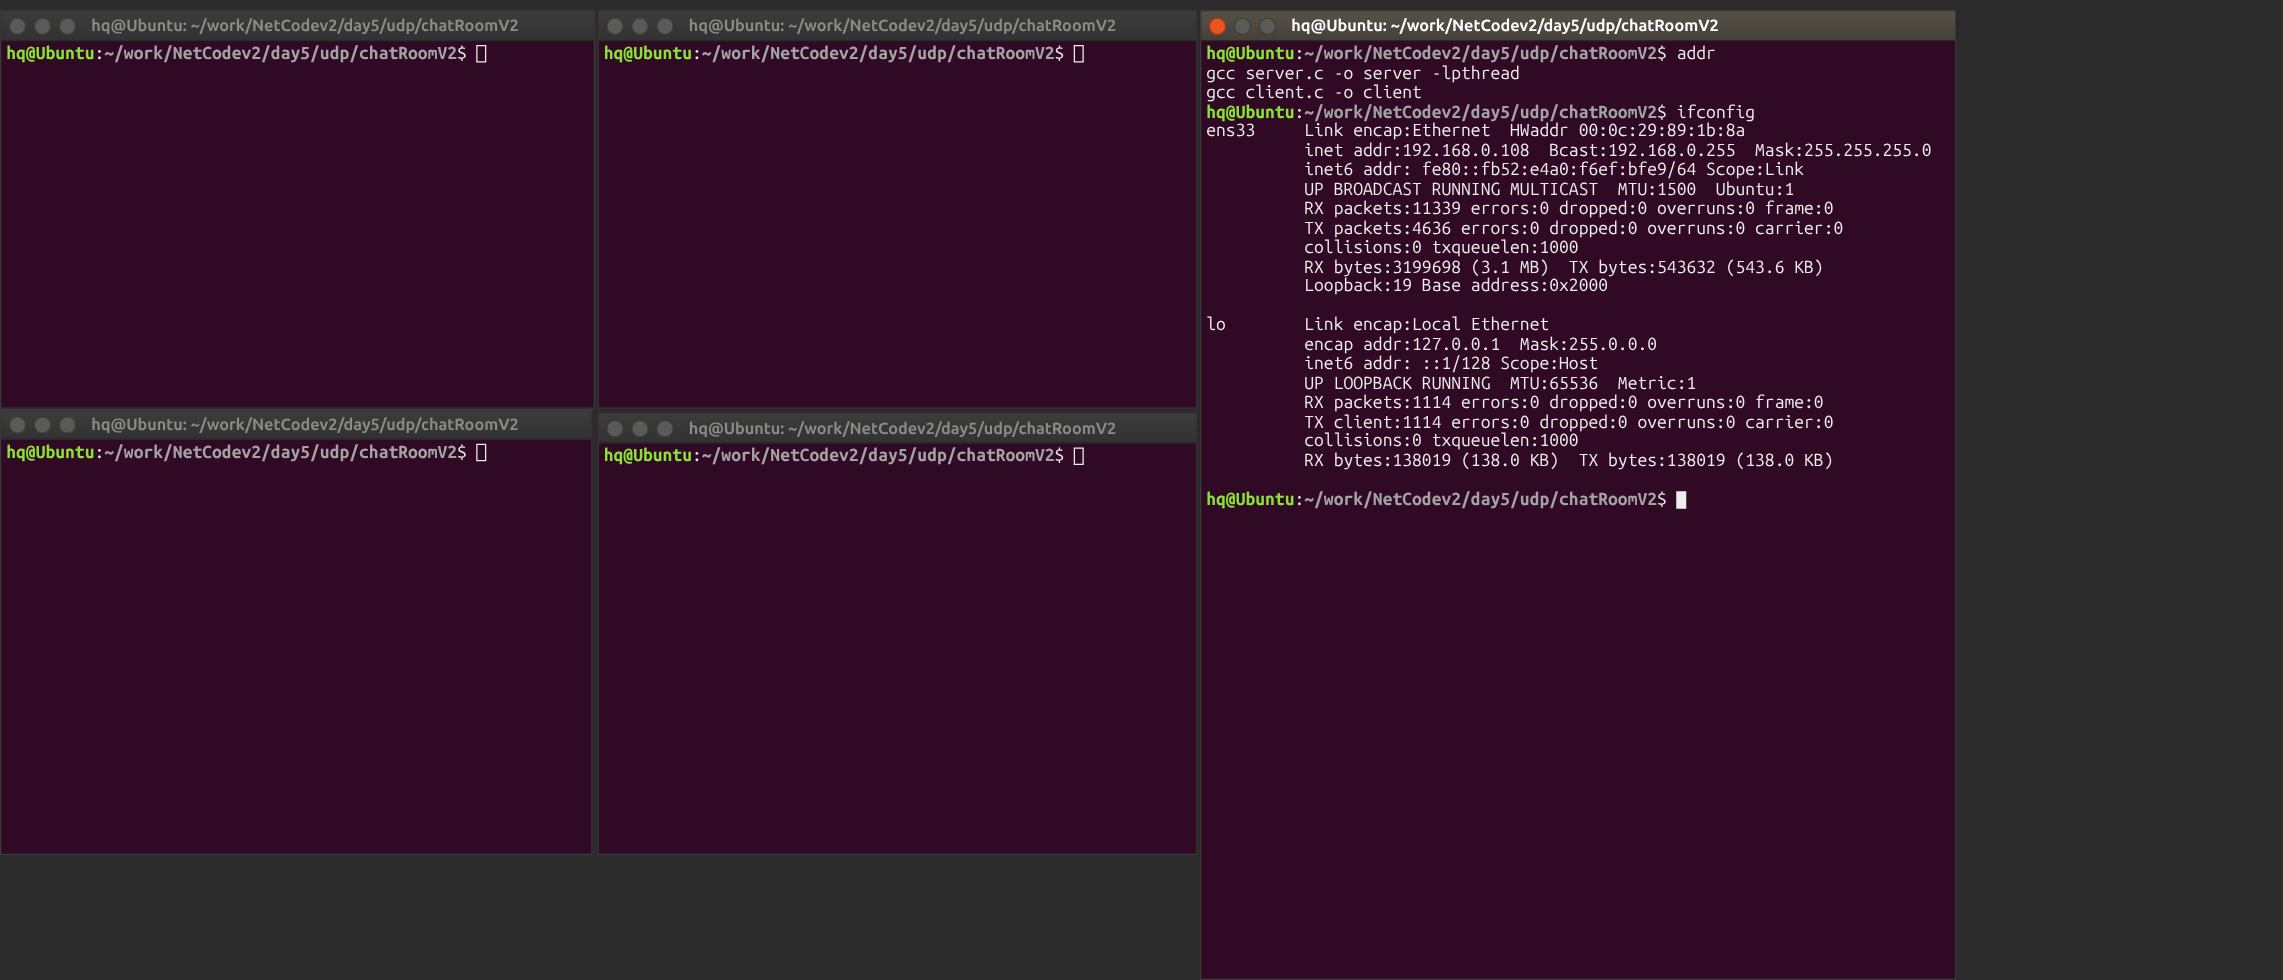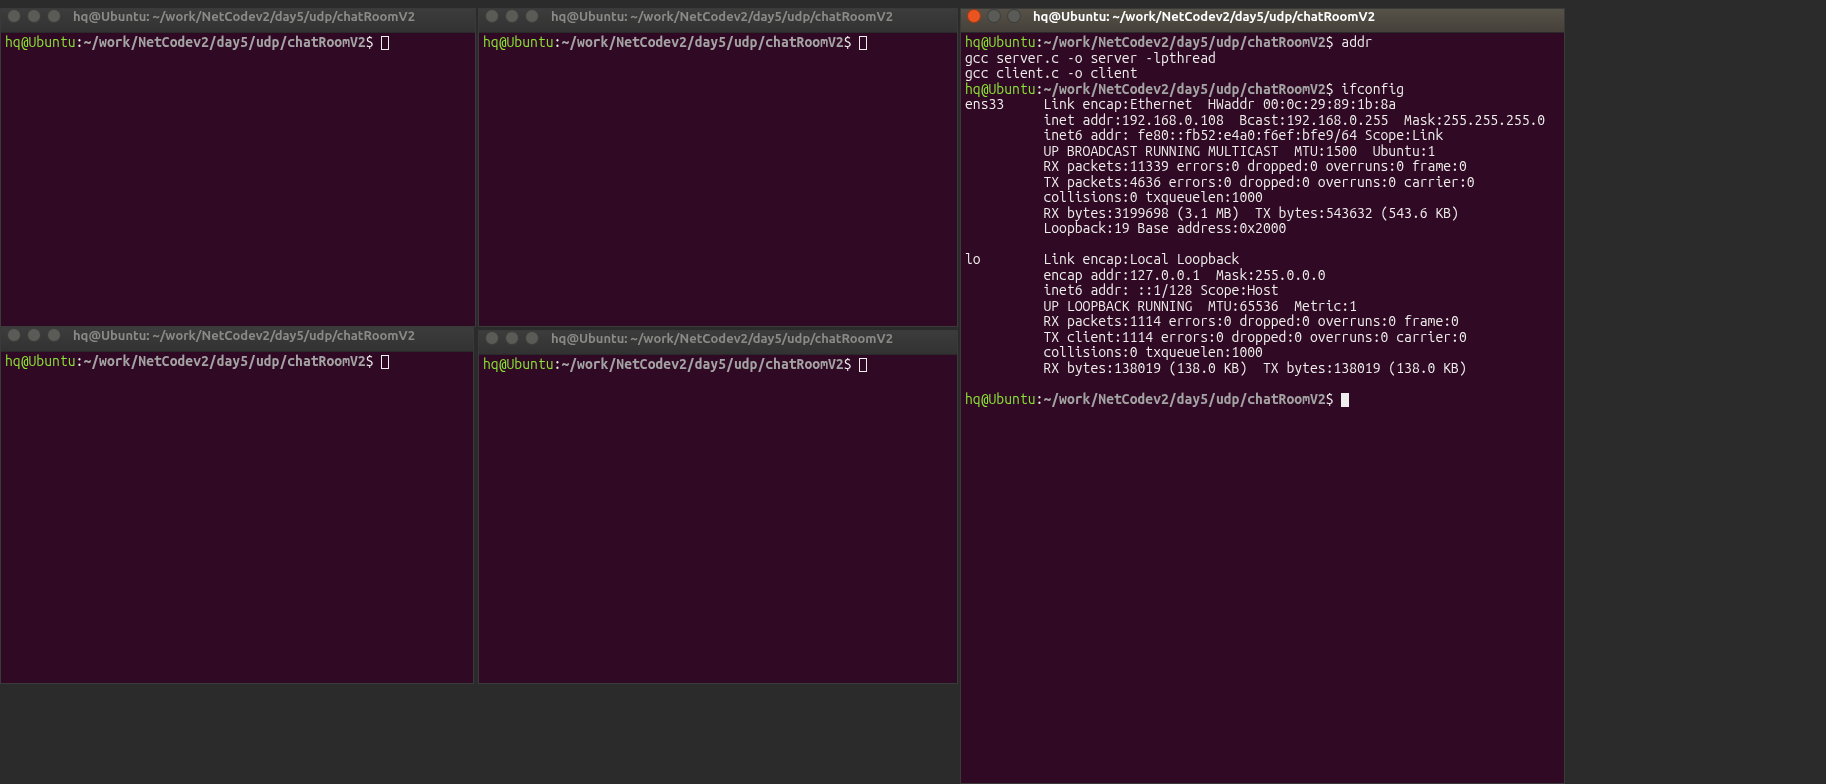--- a/index.html
+++ b/index.html
@@ -16,20 +16,21 @@
     position: absolute;
     background: #300a24;
     border: 1px solid #3a3a3a;
     display: flex;
     flex-direction: column;
   }
   .titlebar {
     background: linear-gradient(#4a4a4a, #3b3b3b);
     height: 24px;
     display: flex;
+    align-items: center;
     padding: 0 6px;
     color: #d8d4cf;
     font-family: "Ubuntu", sans-serif;
     font-size: 13px;
     font-weight: bold;
     border-bottom: 1px solid #2a2a2a;
   }
   .titlebar.inactive { background: linear-gradient(#3c3c3c, #323232); color: #8a8a86; }
   .titlebar.active { background: linear-gradient(#565248, #45413a); color: #ffffff; }
   .win-btn {
@@ -46,21 +47,21 @@
   .title-text { margin-left: 6px; white-space: nowrap; overflow: hidden; }
   .term-body {
     flex: 1;
     padding: 2px 4px;
     color: #eeeeec;
     font-size: 14px;
     line-height: 15.5px;
     white-space: pre;
     overflow: hidden;
   }
-  .user { color: #8ae234; font-weight: normal; }
+  .user { color: #8ae234; font-weight: bold; }
   .path { color: #a3a3a3; font-weight: bold; }
   .out { color: #eeeeec; }
   .cursor {
     display: inline-block;
     width: 8px; height: 14px;
     vertical-align: text-bottom;
   }
   .cursor.hollow { border: 1px solid #eeeeec; }
   .cursor.solid { background: #eeeeec; }
 </style>
@@ -121,21 +122,21 @@
 <span class="out">ens33     Link encap:Ethernet  HWaddr 00:0c:29:89:1b:8a  </span>
 <span class="out">          inet addr:192.168.0.108  Bcast:192.168.0.255  Mask:255.255.255.0</span>
 <span class="out">          inet6 addr: fe80::fb52:e4a0:f6ef:bfe9/64 Scope:Link</span>
 <span class="out">          UP BROADCAST RUNNING MULTICAST  MTU:1500  Ubuntu:1</span>
 <span class="out">          RX packets:11339 errors:0 dropped:0 overruns:0 frame:0</span>
 <span class="out">          TX packets:4636 errors:0 dropped:0 overruns:0 carrier:0</span>
 <span class="out">          collisions:0 txqueuelen:1000 </span>
 <span class="out">          RX bytes:3199698 (3.1 MB)  TX bytes:543632 (543.6 KB)</span>
 <span class="out">          Loopback:19 Base address:0x2000 </span>
 <span class="out"></span>
-<span class="out">lo        Link encap:Local Loopback  </span>
+<span class="out">lo        Link encap:Local Ethernet  </span>
 <span class="out">          encap addr:127.0.0.1  Mask:255.0.0.0</span>
 <span class="out">          inet6 addr: ::1/128 Scope:Host</span>
 <span class="out">          UP LOOPBACK RUNNING  MTU:65536  Metric:1</span>
 <span class="out">          RX packets:1114 errors:0 dropped:0 overruns:0 frame:0</span>
 <span class="out">          TX client:1114 errors:0 dropped:0 overruns:0 carrier:0</span>
 <span class="out">          collisions:0 txqueuelen:1000 </span>
 <span class="out">          RX bytes:138019 (138.0 KB)  TX bytes:138019 (138.0 KB)</span>
 <span class="out"></span>
 <span class="user">hq@Ubuntu</span><span class="out">:</span><span class="path">~/work/NetCodev2/day5/udp/chatRoomV2</span><span class="out">$</span> <span class="cursor solid"></span></div>
 </div>

